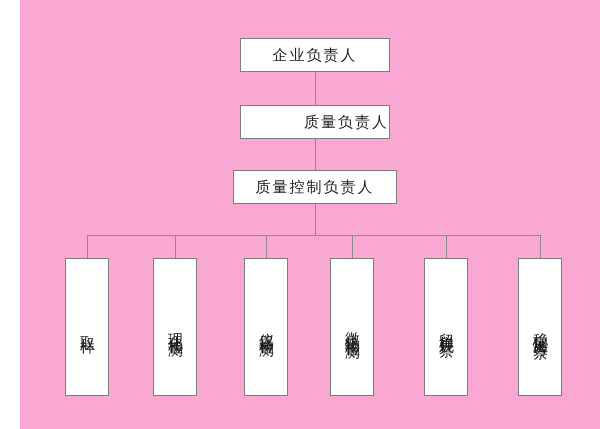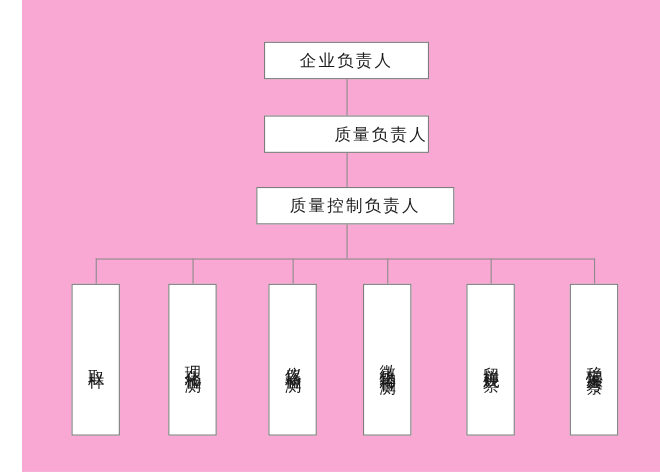--- a/index.html
+++ b/index.html
@@ -56,21 +56,21 @@
 <div class="canvas">
 
   <div class="node node-h" style="left:220px; top:38px; width:150px;">
     <span>企业负责人</span>
   </div>
 
   <div class="node node-h" style="left:220px; top:105px; width:150px;justify-content:flex-end;">
     <span>质量负责人</span>
   </div>
 
-  <div class="node node-h" style="left:213px; top:170px; width:180px;font-family:Liberation Mono, monospace;">
+  <div class="node node-h" style="left:213px; top:170px; width:164px;font-family:Liberation Mono, monospace;">
     <span>质量控制负责人</span>
   </div>
 
   <div class="line vline" style="left:295px; top:72px; height:33px;"></div>
   <div class="line vline" style="left:295px; top:139px; height:31px;"></div>
   <div class="line vline" style="left:295px; top:204px; height:31px;"></div>
 
   <div class="line hline" style="left:67px; top:235px; width:454px;"></div>
 
   <div class="line vline" style="left:67px;  top:235px; height:23px;"></div>

